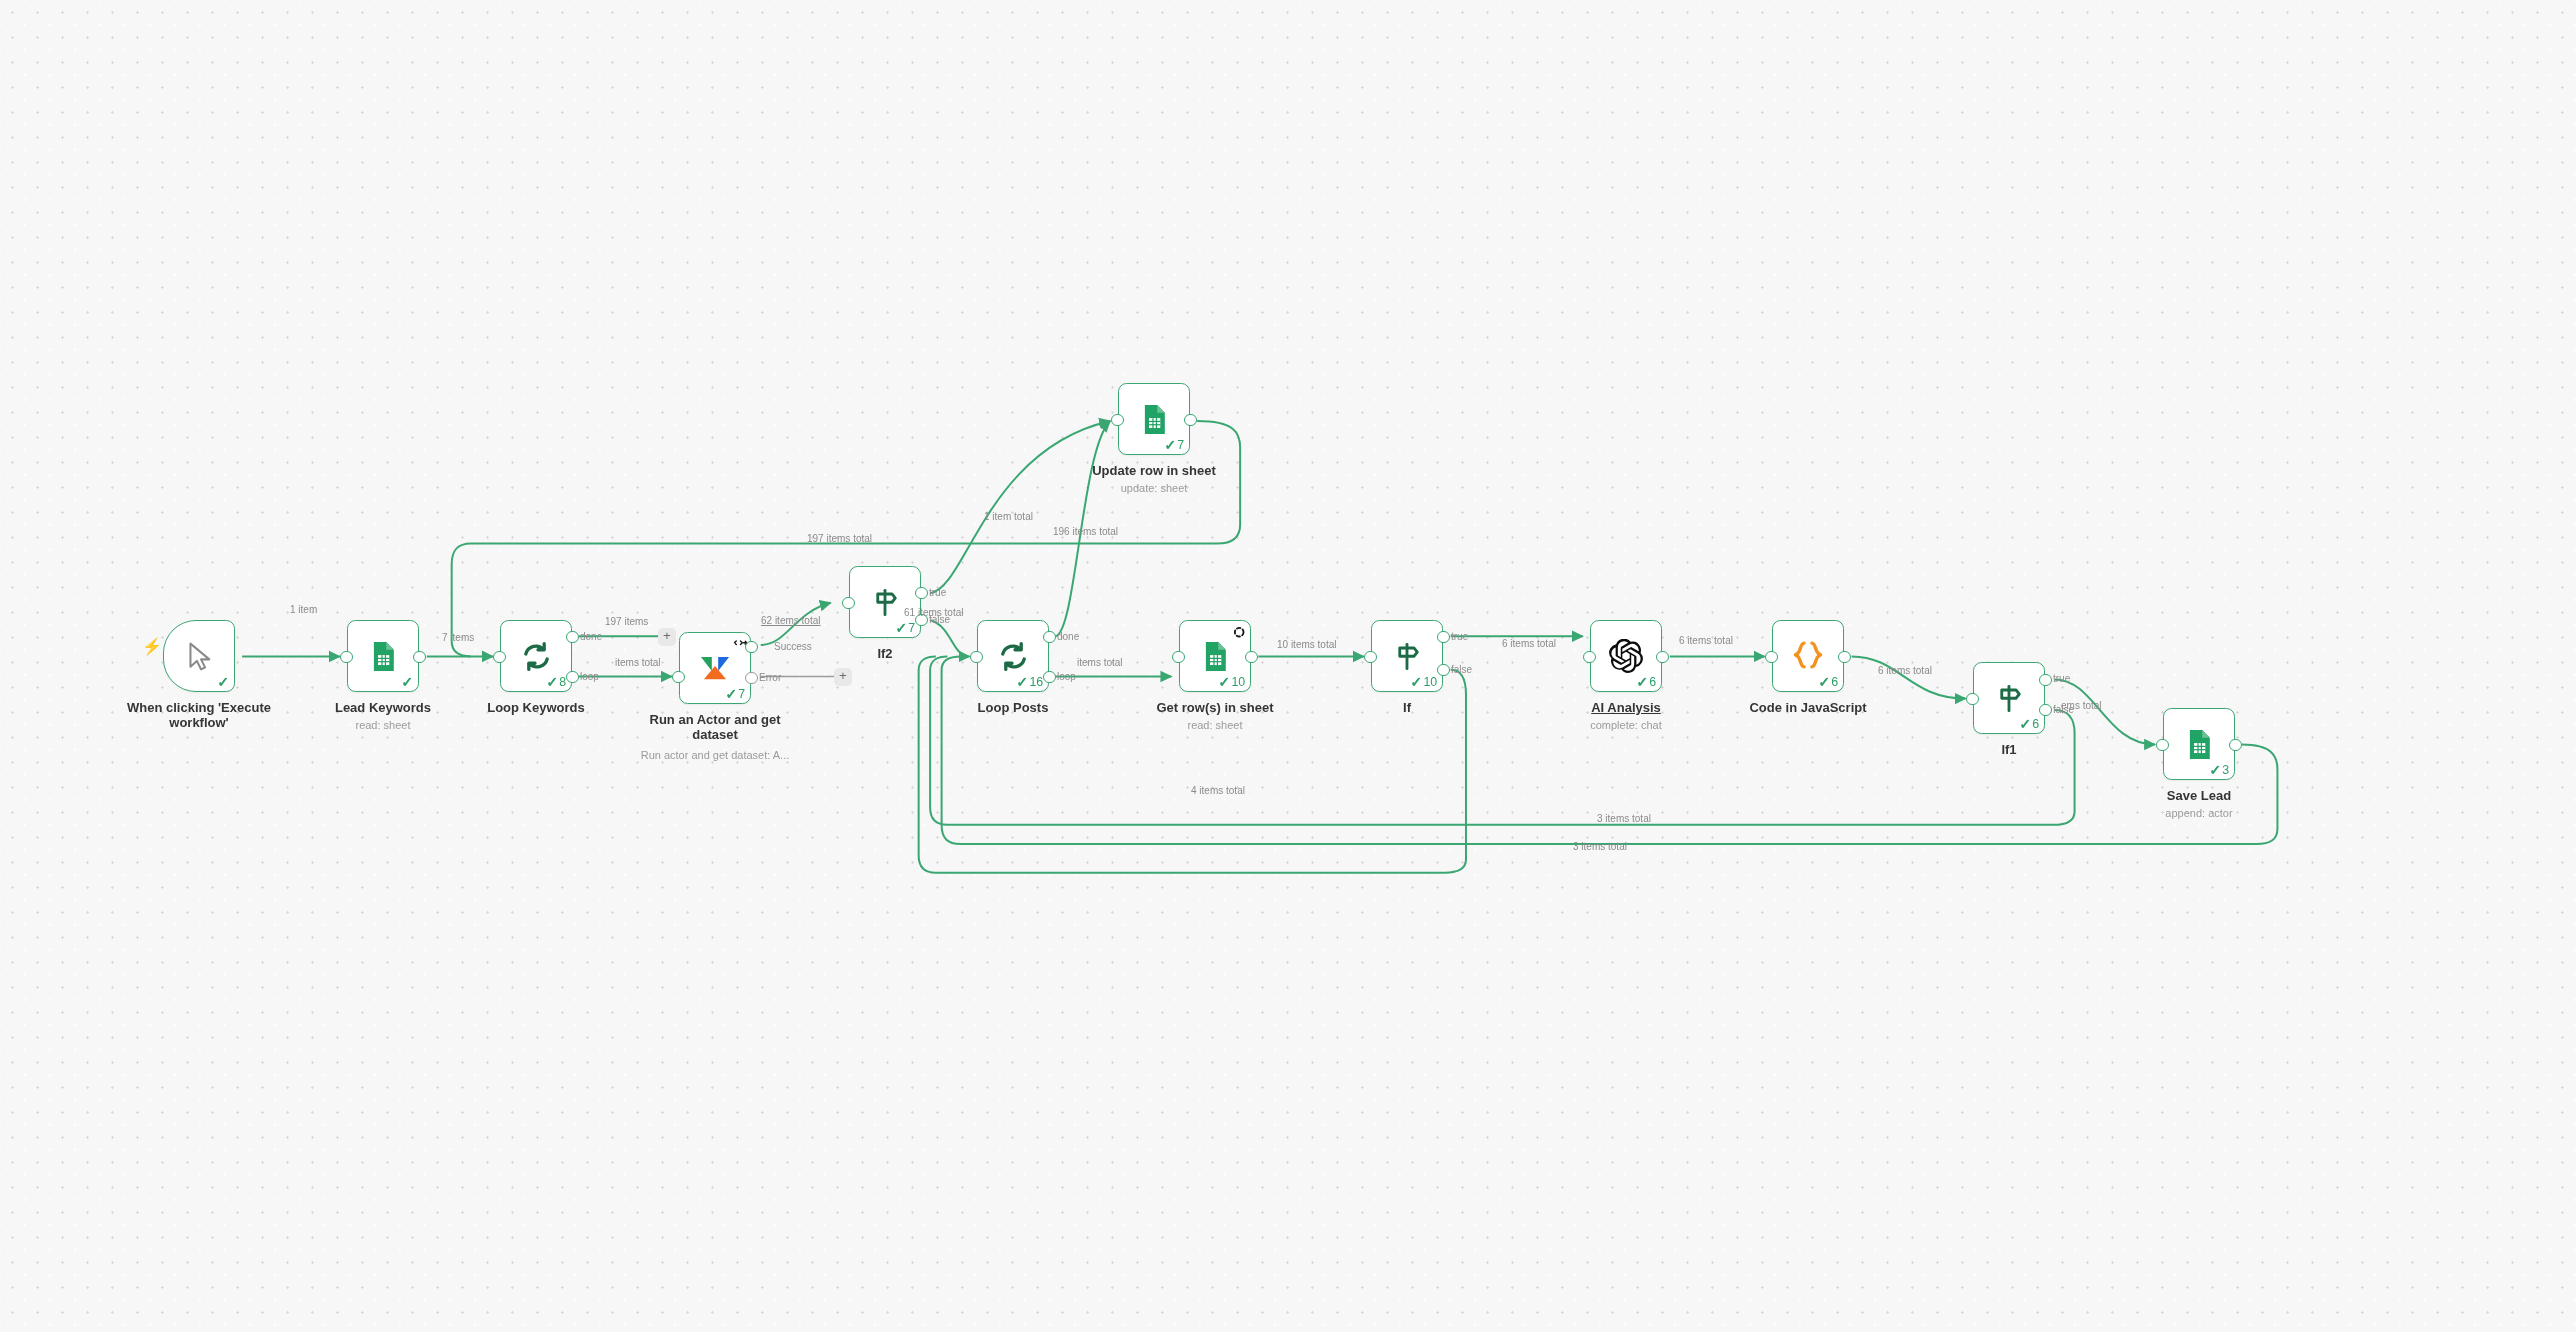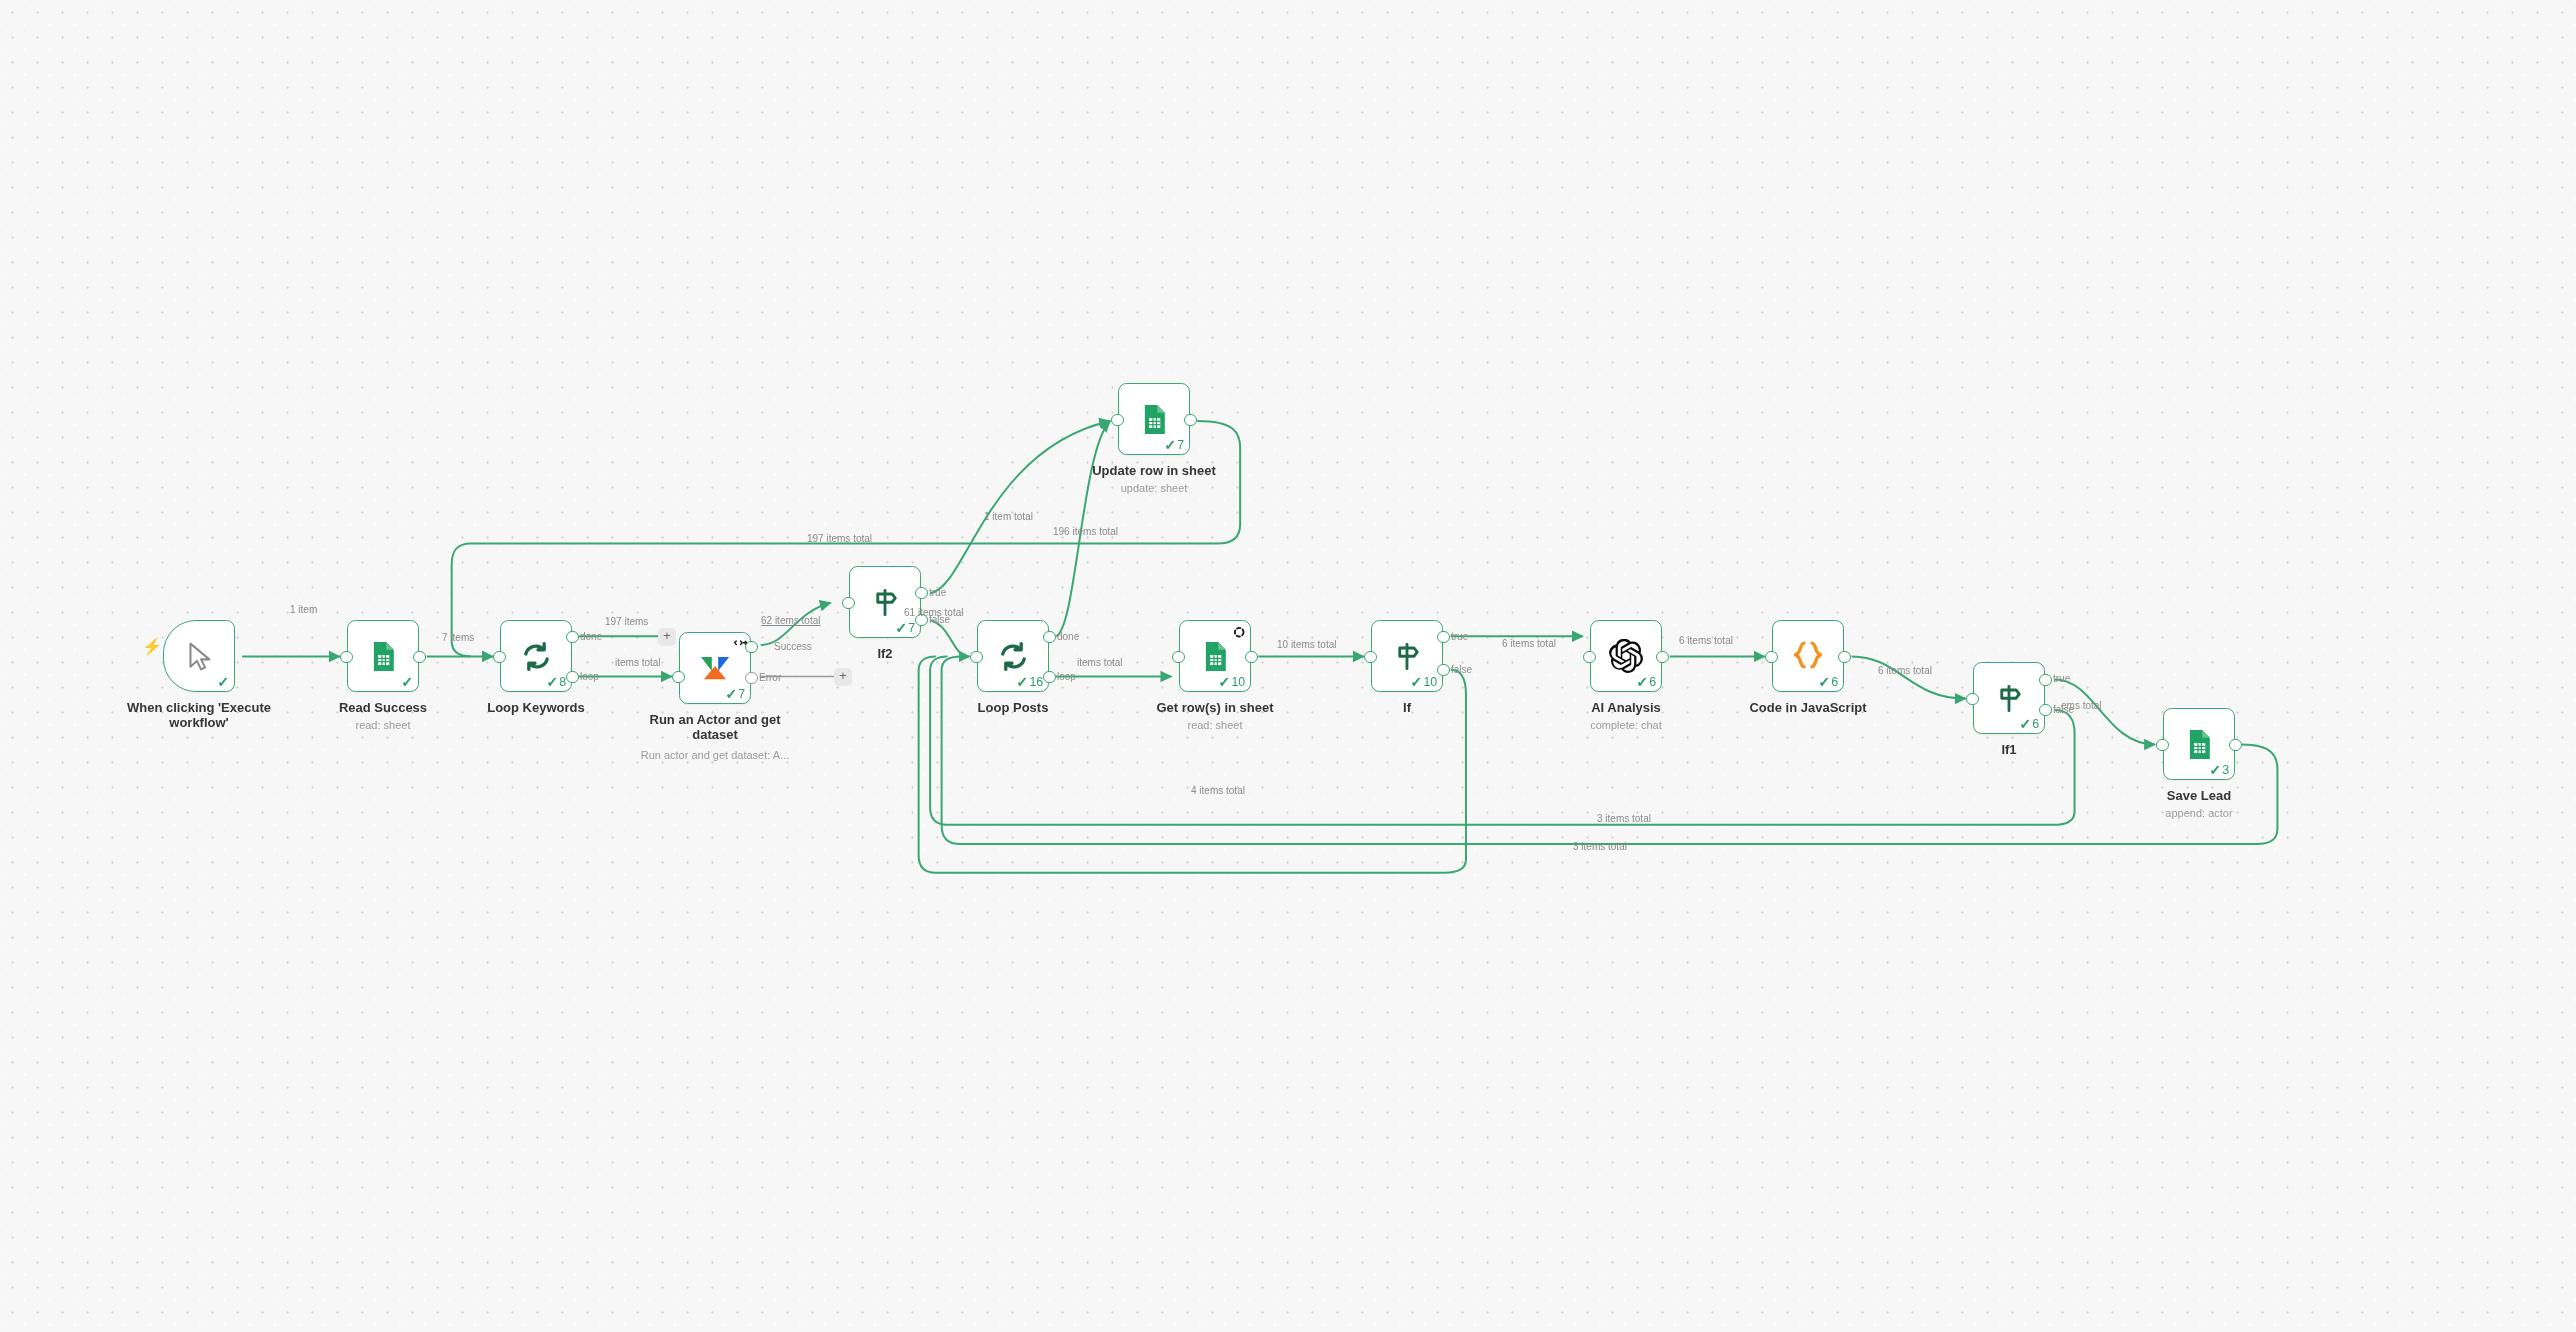--- a/index.html
+++ b/index.html
@@ -206,21 +206,21 @@
             <line x1="13.4" y1="11" x2="13.4" y2="18.2"></line>
           </g>
         </svg>
       </div>
       <div class="check">
         <span class="ck">✓</span>
       </div>
       <div class="port green" style="left:-7.7px; top:30px;"></div>
       <div class="port green" style="right:-7.7px; top:30px;"></div>
     </div>
-    <div class="node-title" style="top:80px;">Read Success</div>
+    <div class="node-title" style="top:80px;">Lead Keywords</div>
     <div class="node-sub" style="top:99px;">read: sheet</div>
   </div>
 
   <div class="node-wrap" style="left:500px; top:620px;">
     <div class="node" style="position:relative;">
       <div class="nicon">
         <svg width="33" height="33" viewBox="0 0 24 24" fill="none" stroke="#1c6b46" stroke-width="2.4" stroke-linecap="round">
           <path d="M4.2 10.2 a7.8 7.8 0 0 1 13.1 -3.4"></path>
           <path d="M19.8 13.8 a7.8 7.8 0 0 1 -13.1 3.4"></path>
           <path d="M17.6 2.6 L17.6 7.1 L13.1 7.1" stroke-linejoin="round"></path>
@@ -403,21 +403,21 @@
           <path fill="#0c0c0c" d="M22.28 9.82a5.98 5.98 0 0 0-.52-4.91 6.05 6.05 0 0 0-6.51-2.9A6 6 0 0 0 4.98 3.65a5.98 5.98 0 0 0-4 2.9 6.05 6.05 0 0 0 .75 7.1 5.98 5.98 0 0 0 .51 4.91 6.05 6.05 0 0 0 6.52 2.9A5.98 5.98 0 0 0 13.26 24a6.05 6.05 0 0 0 5.77-4.21 5.98 5.98 0 0 0 4-2.9 6.05 6.05 0 0 0-.75-7.07zm-9.02 12.6a4.48 4.48 0 0 1-2.88-1.04l.14-.08 4.78-2.76a.79.79 0 0 0 .39-.68v-6.74l2.02 1.17a.07.07 0 0 1 .04.05v5.58a4.5 4.5 0 0 1-4.49 4.5zM3.6 18.3a4.47 4.47 0 0 1-.54-3.01l.14.09 4.79 2.76a.77.77 0 0 0 .78 0l5.84-3.37v2.33a.08.08 0 0 1-.03.06L9.74 19.95a4.5 4.5 0 0 1-6.14-1.65zM2.34 7.9a4.48 4.48 0 0 1 2.35-1.97V11.6a.77.77 0 0 0 .38.67l5.82 3.36-2.02 1.17a.08.08 0 0 1-.07 0l-4.84-2.8a4.5 4.5 0 0 1-1.62-6.1zm16.6 3.86L13.1 8.38 15.12 7.2a.08.08 0 0 1 .07 0l4.84 2.8a4.49 4.49 0 0 1-.68 8.1v-5.68a.79.79 0 0 0-.4-.66zm2.01-3.03l-.14-.09-4.78-2.79a.78.78 0 0 0-.79 0L9.4 9.23V6.9a.07.07 0 0 1 .03-.06l4.84-2.79a4.5 4.5 0 0 1 6.68 4.65zM8.3 12.87l-2.02-1.17a.08.08 0 0 1-.04-.06V6.07a4.5 4.5 0 0 1 7.37-3.45l-.14.08L8.69 5.46a.79.79 0 0 0-.39.68zm1.1-2.37L12 9l2.6 1.5v3L12 15l-2.6-1.5z"></path>
         </svg>
       </div>
       <div class="check">
         <span class="ck">✓</span>
         <span>6</span>
       </div>
       <div class="port green" style="left:-7.7px; top:30px;"></div>
       <div class="port green" style="right:-7.7px; top:30px;"></div>
     </div>
-    <div class="node-title" style="top:80px;">AI Analysis</div>
+    <div class="node-title" style="top:80px;text-decoration:underline;">AI Analysis</div>
     <div class="node-sub" style="top:99px;">complete: chat</div>
   </div>
 
   <div class="node-wrap" style="left:1772px; top:620px;">
     <div class="node" style="position:relative;">
       <div class="nicon">
         <svg width="36" height="36" viewBox="0 0 24 24" fill="none" stroke="#f4921f" stroke-width="2.3" stroke-linecap="round" stroke-linejoin="round">
           <path d="M9.4 3.4 C6.8 3.4 7.4 8.6 5.2 10.3 C4.6 10.8 4.2 11 3.6 11.2 C4.2 11.4 4.6 11.7 5.2 12.2 C7.4 13.9 6.8 19.1 9.4 19.1"></path>
           <path d="M14.6 3.4 C17.2 3.4 16.6 8.6 18.8 10.3 C19.4 10.8 19.8 11 20.4 11.2 C19.8 11.4 19.4 11.7 18.8 12.2 C16.6 13.9 17.2 19.1 14.6 19.1"></path>
         </svg>

